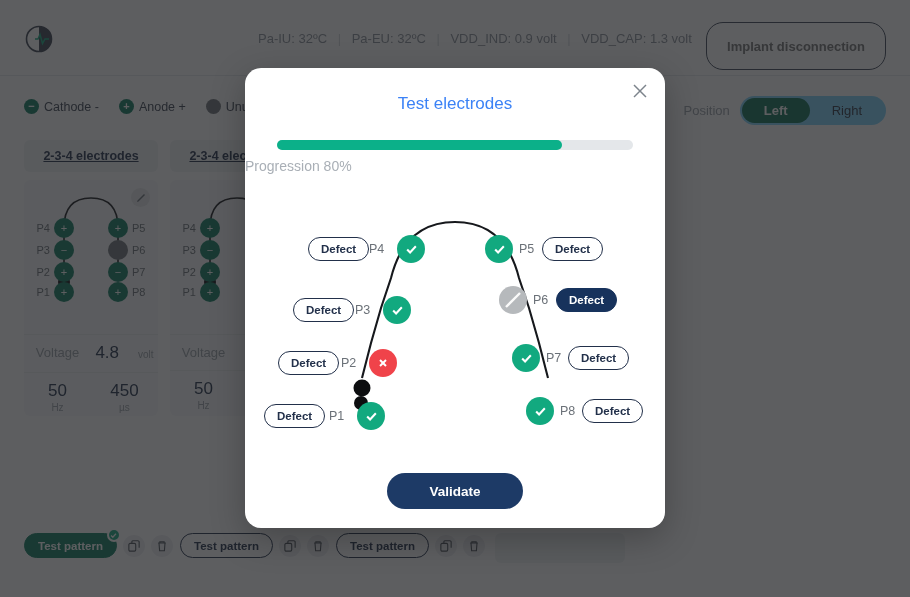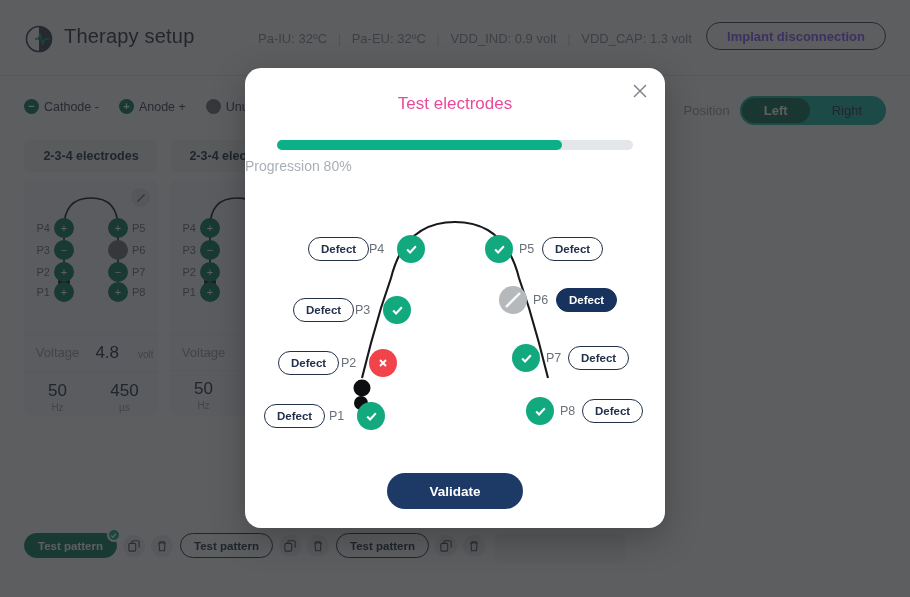--- a/index.html
+++ b/index.html
@@ -23,47 +23,47 @@
     position:absolute; left:64px; top:25px;
     font-size:20px; color:#2e3440; letter-spacing:.2px;
   }
   .vitals {
     position:absolute; left:258px; top:31px;
     font-size:13px; color:#8a9099; white-space:nowrap;
   }
   .vitals .sep { color:#d2d6dc; padding:0 7px; }
   .disconnect-btn {
     position:absolute; right:24px; top:22px;
-    height:28px; padding:0 20px; border-radius:17px;
-    border:1.4px solid #3d4656; background:#fff; color:#8b5cf6;
+    height:48px; padding:0 20px; border-radius:17px;
+    border:1.4px solid #3d4656; background:#fff; color:#737373;
     font-size:13px; font-weight:bold; display:flex; align-items:center;
     cursor:pointer;
   }
 
   
   .legend { position:absolute; left:24px; top:99px; display:flex; align-items:center; gap:6px;
             font-size:12.5px; color:#3a4250; }
   .legend .grp { display:flex; align-items:center; gap:5px; margin-right:14px; }
   .dot { width:15px; height:15px; border-radius:50%; display:flex; align-items:center;
          justify-content:center; color:#fff; font-size:11px; font-weight:bold; line-height:1; }
   .dot.green { background:#0e7a5f; }
   .dot.grey  { background:#6f7479; }
 
   .position-wrap { position:absolute; right:24px; top:96px; display:flex; align-items:center; gap:10px; }
   .position-label { font-size:13px; color:#9aa0a8; }
-  .seg { display:flex; background:#14b8a6; border-radius:16px; padding:2px; }
+  .seg { display:flex; background:#7dd3fc; border-radius:16px; padding:2px; }
   .seg div { font-size:13px; padding:5px 22px; border-radius:14px; color:#2e3440; cursor:pointer; }
   .seg div.on { background:#0e6f52; color:#fff; font-weight:bold; }
 
   
   .card { position:absolute; top:140px; width:134px; }
   .card-title {
     height:32px; background:#f1f3f5; border-radius:6px;
     display:flex; align-items:center; justify-content:center;
-    font-size:12.5px; font-weight:bold; color:#22304a;
+    font-size:12.5px; font-weight:bold; color:#22304a;text-decoration:underline;
   }
   .card-body { margin-top:8px; background:#f7f8f9; border-radius:6px; position:relative;
                height:236px; overflow:hidden; }
   .edit-fab { position:absolute; right:8px; top:8px; width:19px; height:19px;
               border-radius:50%; background:#e4e6e9; display:flex;
               align-items:center; justify-content:center; cursor:pointer; }
   .spec-row { display:flex; border-top:1px solid #e9ebee; }
   .spec-cell { flex:1; padding:8px 0 9px; text-align:center; }
   .spec-val { font-size:17px; color:#22304a; }
   .spec-val.muted { color:#9aa0a8; font-size:13px; }
@@ -89,21 +89,21 @@
   .overlay { position:absolute; inset:0; background:rgba(30,32,35,0.72); }
 
   
   .modal {
     position:absolute; left:245px; top:68px; width:420px; height:460px;
     background:#ffffff; border-radius:16px;
     box-shadow:0 10px 34px rgba(0,0,0,.25);
   }
   .modal-close { position:absolute; right:14px; top:12px; width:22px; height:22px;
                  display:flex; align-items:center; justify-content:center; cursor:pointer; }
-  .modal-title { text-align:center; padding-top:26px; font-size:17px; color:#ec4899; }
+  .modal-title { text-align:center; padding-top:26px; font-size:17px; color:#3b82f6; }
 
   .progress-outer { margin:26px 32px 0; height:10px; border-radius:5px; background:#e4e7ea; }
   .progress-inner { height:10px; border-radius:5px; background:#0bb089; }
   .progress-label { font-size:14px; color:#a9afb6; margin-top:8px; }
 
   .diagram { position:relative; margin-top:6px; height:268px; }
   .node { position:absolute; width:28px; height:28px; border-radius:50%;
           display:flex; align-items:center; justify-content:center; cursor:pointer; }
   .node.ok   { background:#12a97f; }
   .node.bad  { background:#f0434a; }
@@ -132,21 +132,20 @@
   <div class="app">
 
     <div class="topbar">
       <div class="logo-wrap">
         <svg width="34" height="34" viewBox="0 0 34 34">
           <circle cx="17" cy="17" r="12.5" fill="none" stroke="#3a4250" stroke-width="1.6"></circle>
           <path d="M17 4.5 A12.5 12.5 0 0 1 17 29.5 Z" fill="#3a4250"></path>
           <polyline points="13,17 16,17 18,12.5 20.5,21.5 23,17 27,17" fill="none" stroke="#12a97f" stroke-width="1.5"></polyline>
         </svg>
       </div>
-      <div class="brand-title">Therapy setup</div>
       <div class="vitals">
         <span>Pa-IU: 32ºC</span>
         <span class="sep">|</span>
         <span>Pa-EU: 32ºC</span>
         <span class="sep">|</span>
         <span>VDD_IND: 0.9 volt</span>
         <span class="sep">|</span>
         <span>VDD_CAP: 1.3 volt</span>
       </div>
       <div class="disconnect-btn">Implant disconnection</div>

